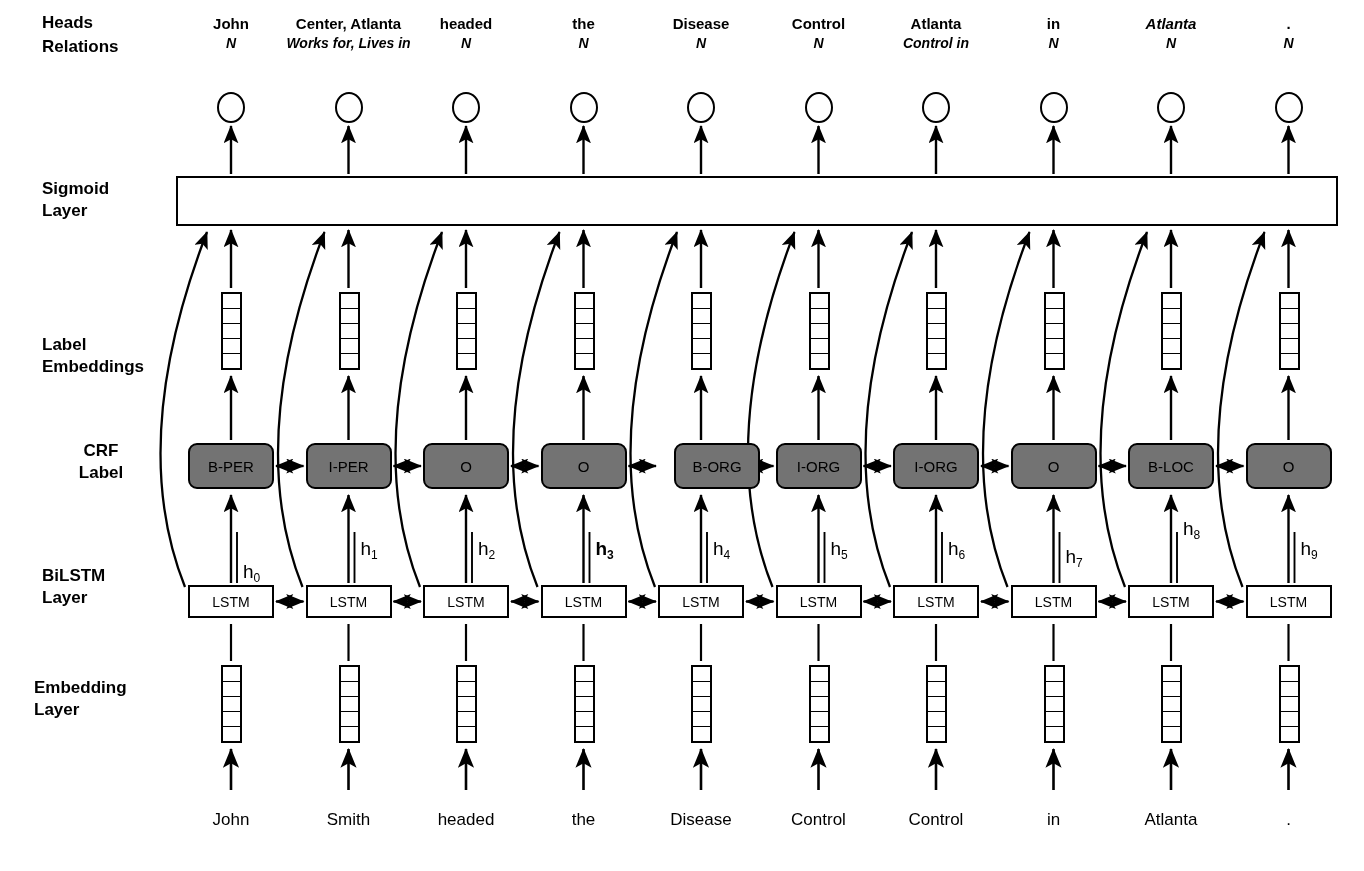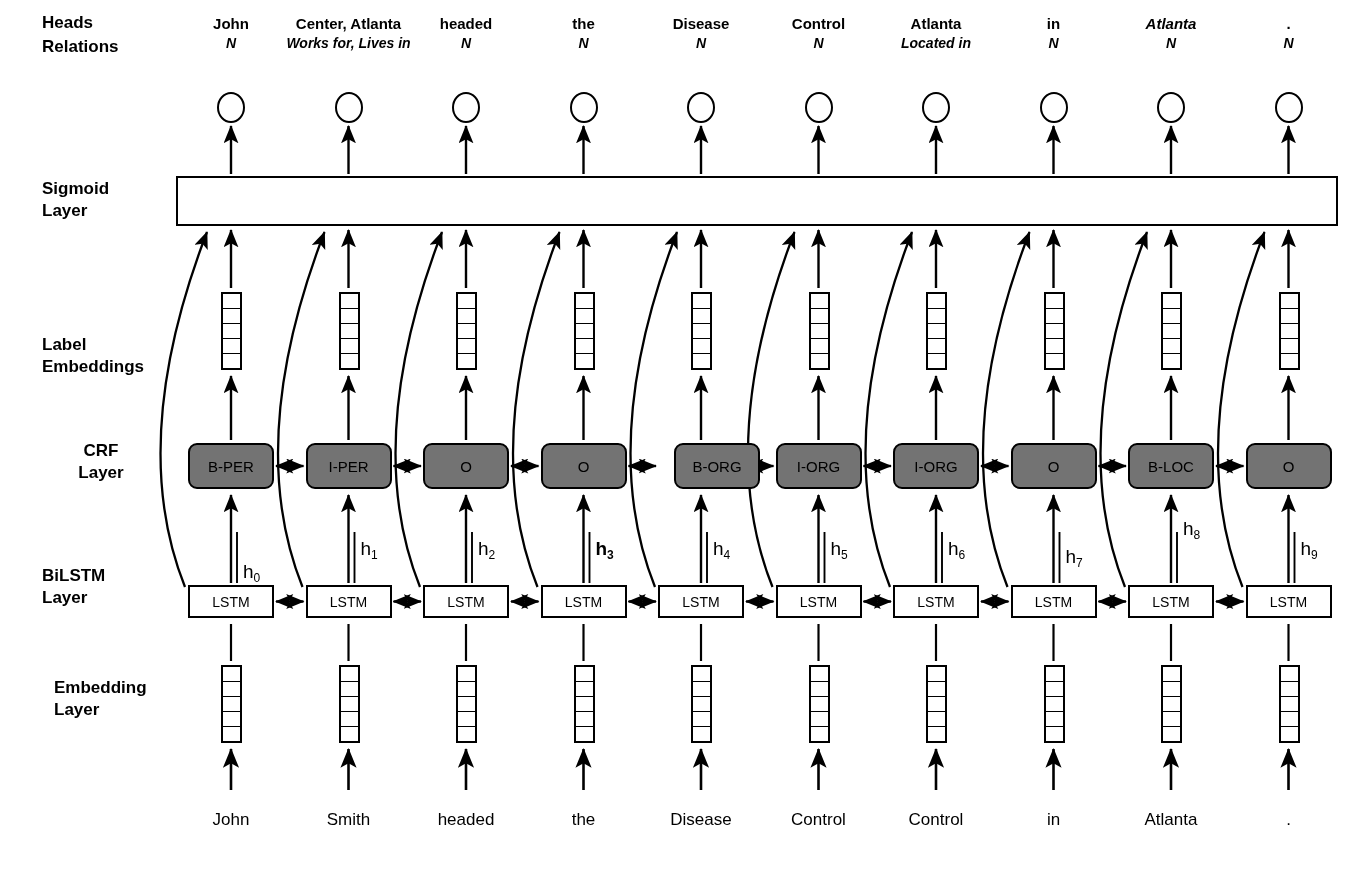--- a/index.html
+++ b/index.html
@@ -255,24 +255,24 @@
       </g>
   </svg>
 
   <div class="row-label" style="left:42px; top:12px;">Heads</div>
   <div class="row-label" style="left:42px; top:36px;">Relations</div>
   <div class="row-label" style="left:42px; top:178px;">Sigmoid
 Layer</div>
   <div class="row-label" style="left:42px; top:298px;margin-top:36px;">Label
 Embeddings</div>
   <div class="row-label center-al" style="left:42px; top:440px; width:118px;">CRF
-Layer</div>
+Label</div>
   <div class="row-label" style="left:42px; top:565px;">BiLSTM
 Layer</div>
-  <div class="row-label" style="left:54px; top:677px;">Embedding
+  <div class="row-label" style="left:34px; top:677px;">Embedding
 Layer</div>
 
   <div id="sigmoid-bar" style="left:176px; top:176px; width:1162px; height:50px;"></div>
 
   <div id="columns-root">
       <div class="head-col" style="left:121px; top:14px; width:220px;">
         <div class="head-word">John</div>
         <div class="head-rel">N</div>
       </div>
       <div class="node-circle" style="left:217px; top:92px;"></div>
@@ -404,21 +404,21 @@
       <div class="vec-stack" style="left:808.5px; top:665px; height:78px;">
         <div class="vec-cell"></div>
         <div class="vec-cell"></div>
         <div class="vec-cell"></div>
         <div class="vec-cell"></div>
         <div class="vec-cell"></div>
       </div>
       <div class="word-token" style="left:738.5px; top:810px; width:160px;">Control</div>
       <div class="head-col" style="left:826px; top:14px; width:220px;">
         <div class="head-word">Atlanta</div>
-        <div class="head-rel">Located in</div>
+        <div class="head-rel">Control in</div>
       </div>
       <div class="node-circle" style="left:922px; top:92px;"></div>
       <div class="vec-stack" style="left:926px; top:292px; height:78px;">
         <div class="vec-cell"></div>
         <div class="vec-cell"></div>
         <div class="vec-cell"></div>
         <div class="vec-cell"></div>
         <div class="vec-cell"></div>
       </div>
       <div class="crf-box" style="left:893px; top:443px;">I-ORG</div>

